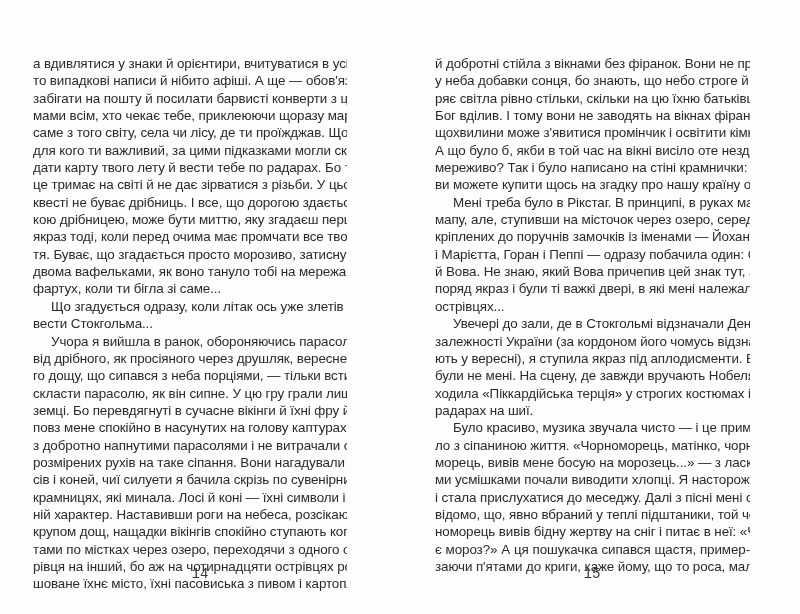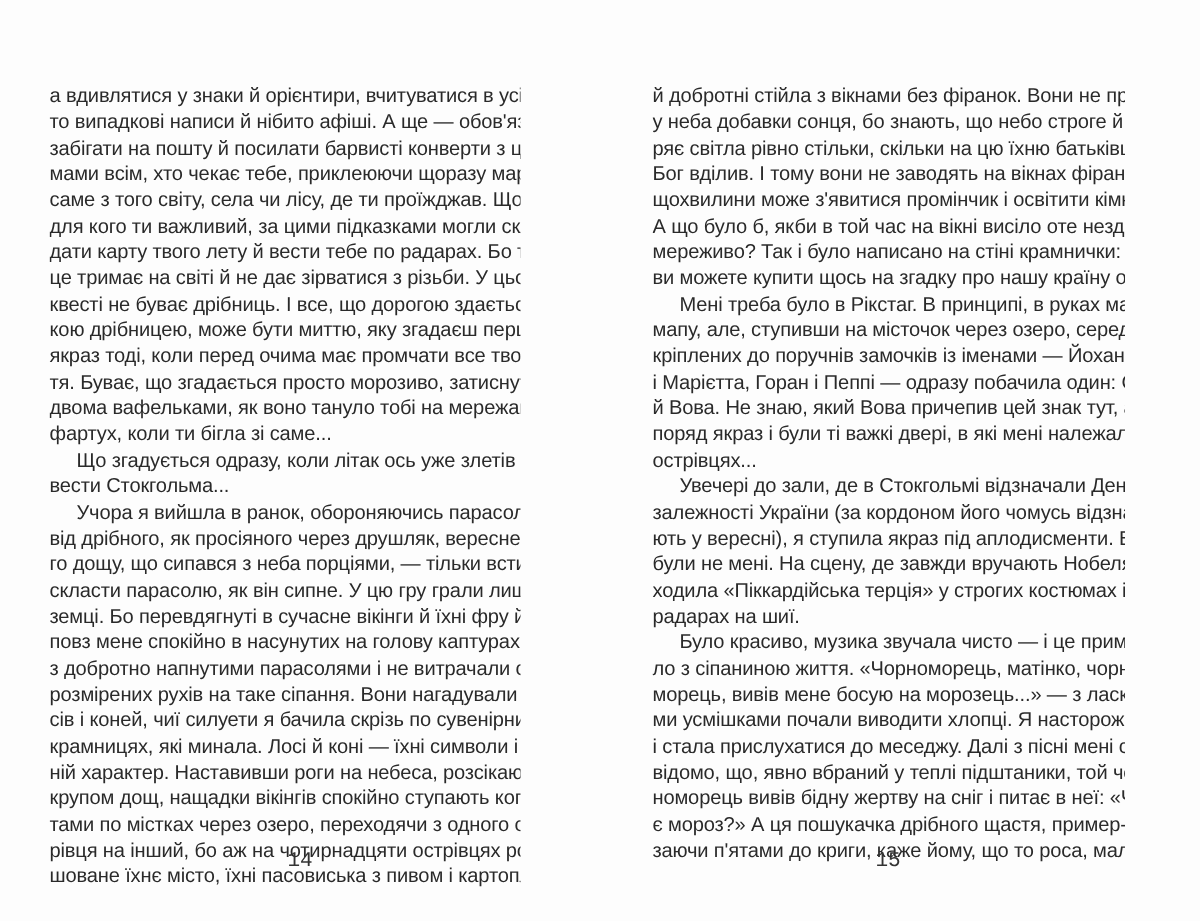--- a/index.html
+++ b/index.html
@@ -81,18 +81,18 @@
         <span class="line">були не мені. На сцену, де завжди вручають Нобеля, ви-</span>
         <span class="line">ходила «Піккардійська терція» у строгих костюмах і ме-</span>
         <span class="line last">радарах на шиї.</span>
         <span class="line indent">Було красиво, музика звучала чисто — і це примиря-</span>
         <span class="line">ло з сіпаниною життя. «Чорноморець, матінко, чорно-</span>
         <span class="line">морець, вивів мене босую на морозець...» — з ласкави-</span>
         <span class="line">ми усмішками почали виводити хлопці. Я насторожилася</span>
         <span class="line">і стала прислухатися до меседжу. Далі з пісні мені стало</span>
         <span class="line">відомо, що, явно вбраний у теплі підштаники, той чор-</span>
         <span class="line">номорець вивів бідну жертву на сніг і питає в неї: «Чи</span>
-        <span class="line">є мороз?» А ця пошукачка дрібного щастя, пример-</span>
+        <span class="line">є мороз?» А ця пошукачка сипався щастя, пример-</span>
         <span class="line">заючи п'ятами до криги, каже йому, що то роса, мало</span>
       </div>
     <div class="page-number">15</div>
   </div>
 </div>
 
 </body></html>

